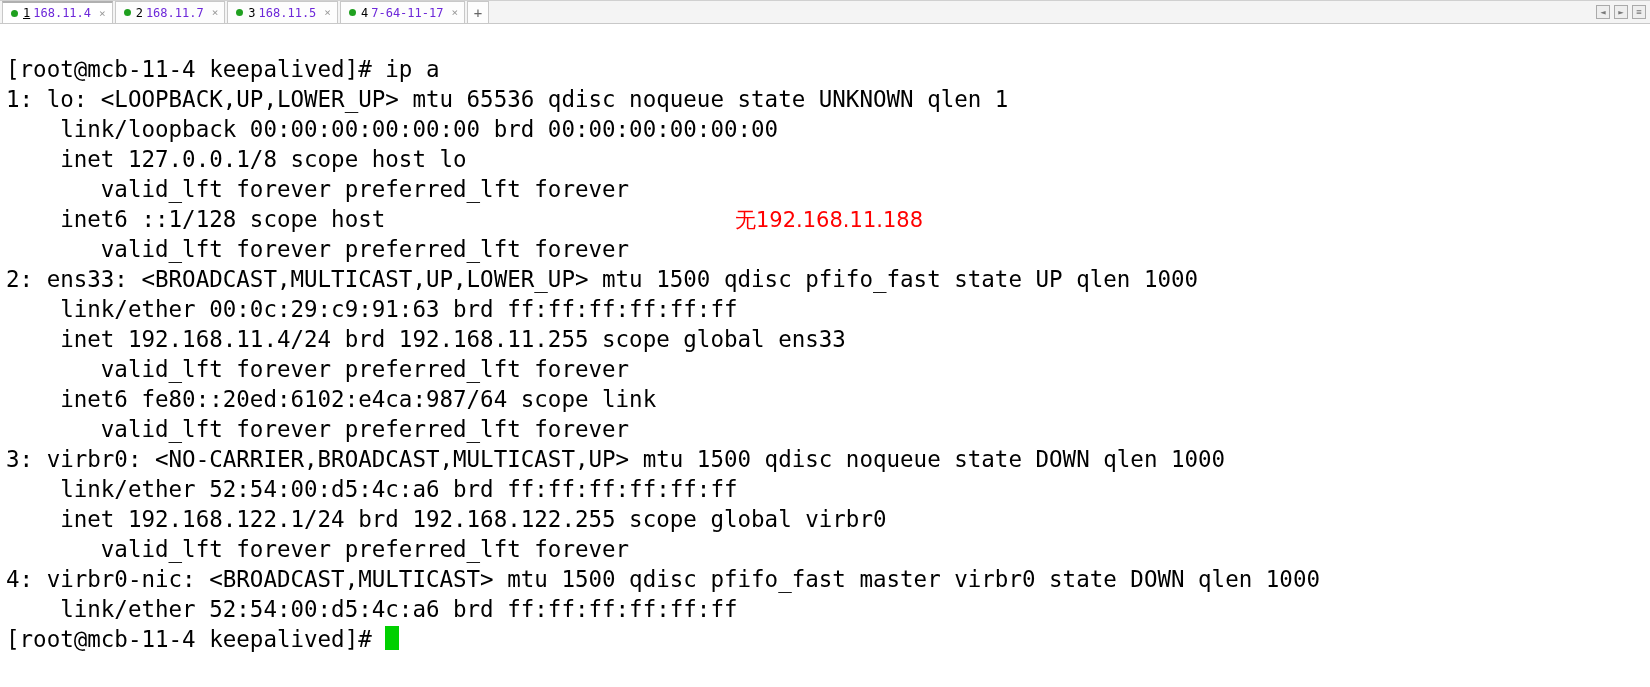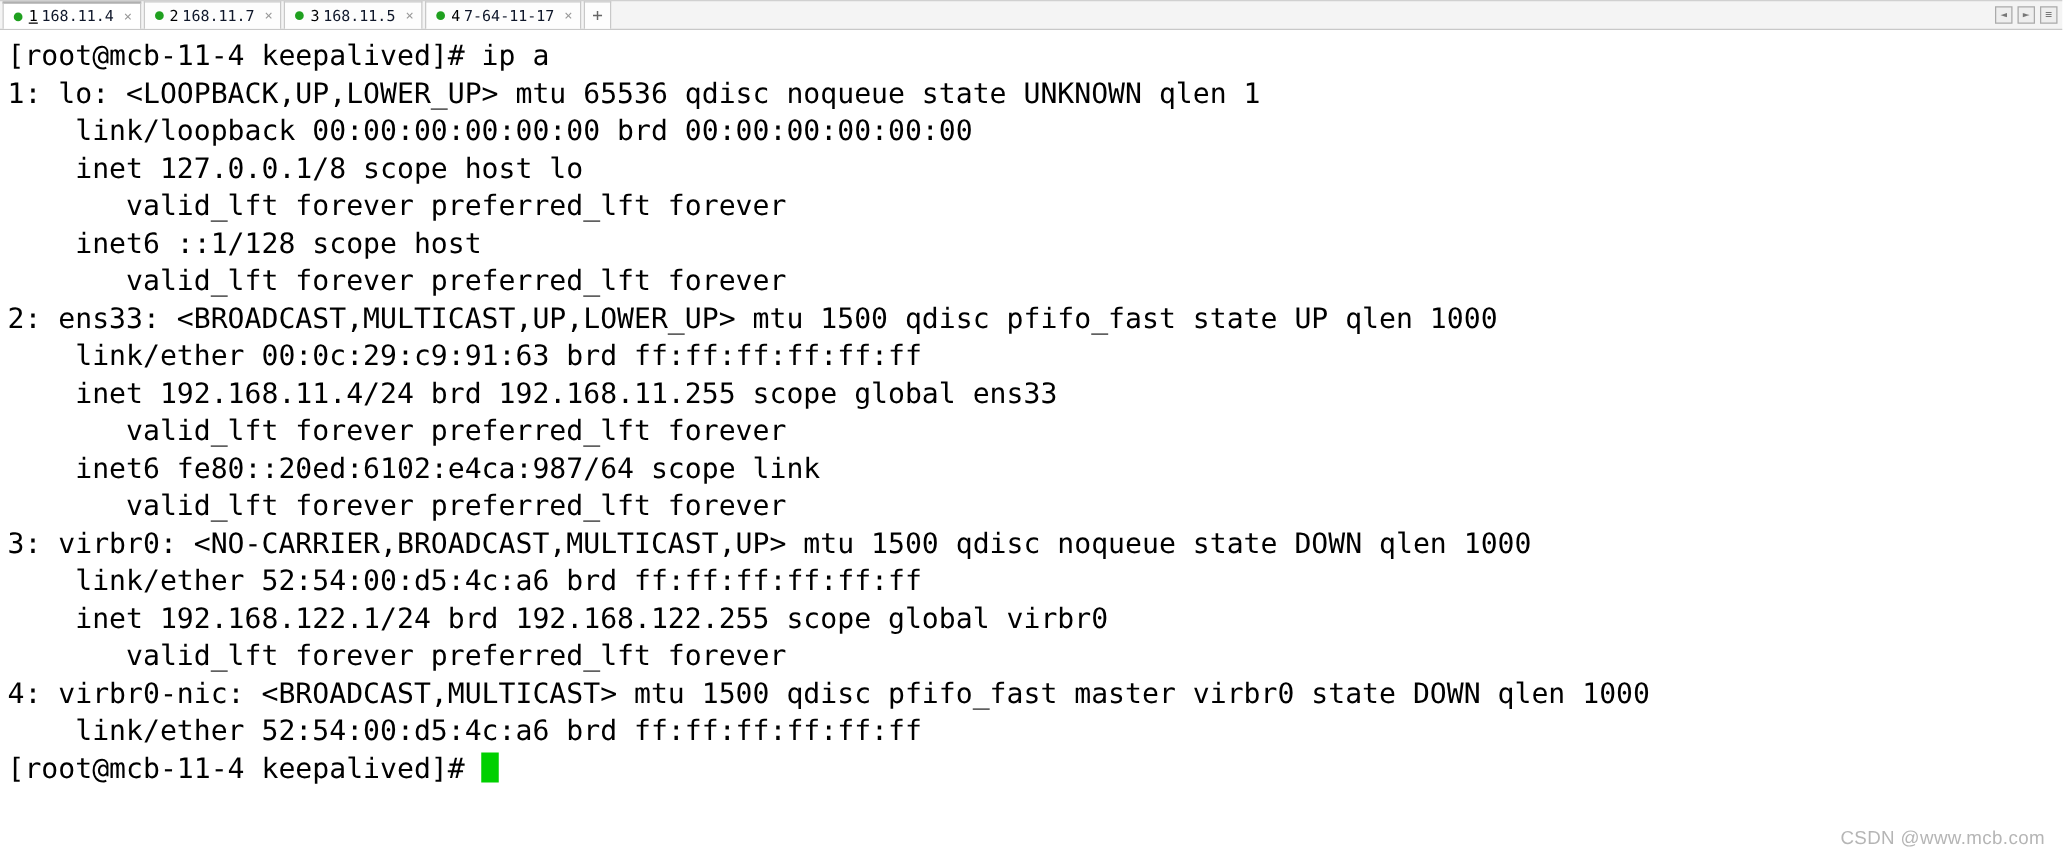--- a/index.html
+++ b/index.html
@@ -4,28 +4,28 @@
 <style>
   * { margin: 0; padding: 0; box-sizing: border-box; }
   html, body { width: 1650px; height: 687px; font-family: "DejaVu Sans Mono","Consolas",monospace; background:#fff; overflow:hidden; }
   .toolbar { height:24px; background:#f4f4f4; border-top:1px solid #d0d0d0; border-bottom:1px solid #c8c8c8; display:flex; align-items:flex-end; padding-left:2px; position:relative; }
   .toolbar-text-top { position:absolute; top:-10px; left:4px; font-size:10px; color:#999; }
   .tab { display:flex; align-items:center; height:22px; padding:0 6px 0 8px; border:1px solid #c8c8c8; border-bottom:none; margin-right:2px; font-size:12px; background:#fdfdfd; cursor:pointer; }
   .tab.active { background:#ffffff; border-top:2px solid #b0b0b0; }
   .tab .dot { width:7px; height:7px; border-radius:50%; background:#1fa01f; margin-right:5px; }
   .tab .num { margin-right:3px; }
   .tab.active .num { text-decoration: underline; }
-  .tab .lbl { color:#0f172a; }
+  .tab .lbl { color:#6d28d9; }
   .tab .close { margin-left:8px; color:#999; font-size:11px; }
   .addtab { width:22px; height:22px; display:flex; align-items:center; justify-content:center; border:1px solid #c8c8c8; border-bottom:none; background:#fdfdfd; font-size:14px; color:#666; cursor:pointer; }
   .toolbar-right { position:absolute; right:4px; top:4px; display:flex; gap:4px; }
   .toolbar-right .sq { width:14px; height:14px; border:1px solid #aaa; background:#eee; font-size:9px; display:flex; align-items:center; justify-content:center; color:#777; }
 
   .term-wrap { position:relative; width:100%; height:calc(100% - 24px); }
-  .term { font-size:22.5px; line-height:30px; white-space:pre; padding:6px 2px 2px 6px; color:#000; letter-spacing:0; position:relative; }
+  .term { font-size:22.5px; line-height:30px; white-space:pre; padding:6px 2px 2px 6px; color:#000; letter-spacing:0; position:relative;margin-top:24px; }
   .annot { position:absolute; left:735px; top:158px; color:#ff0000; font-size:21px; font-family:"DejaVu Sans","Arial",sans-serif; }
   .cursor { display:inline-block; width:14px; height:24px; background:#00d000; vertical-align:text-bottom; margin-bottom:2px; }
   .watermark { position:absolute; right:14px; bottom:8px; color:rgba(120,120,120,0.55); font-size:15px; font-family:Arial,sans-serif; letter-spacing:0.3px; }
 </style>
 </head>
 <body>
 
 <div class="toolbar">
   <span class="toolbar-text-top"></span>
 
@@ -77,14 +77,15 @@
 <span>    inet6 fe80::20ed:6102:e4ca:987/64 scope link </span>
 <span>       valid_lft forever preferred_lft forever</span>
 <span>3: virbr0: &lt;NO-CARRIER,BROADCAST,MULTICAST,UP&gt; mtu 1500 qdisc noqueue state DOWN qlen 1000</span>
 <span>    link/ether 52:54:00:d5:4c:a6 brd ff:ff:ff:ff:ff:ff</span>
 <span>    inet 192.168.122.1/24 brd 192.168.122.255 scope global virbr0</span>
 <span>       valid_lft forever preferred_lft forever</span>
 <span>4: virbr0-nic: &lt;BROADCAST,MULTICAST&gt; mtu 1500 qdisc pfifo_fast master virbr0 state DOWN qlen 1000</span>
 <span>    link/ether 52:54:00:d5:4c:a6 brd ff:ff:ff:ff:ff:ff</span>
 <span>[root@mcb-11-4 keepalived]# </span><span class="cursor"></span></pre>
 
+  <div class="annot">无192.168.11.188</div>
   <div class="watermark">CSDN @www.mcb.com</div>
 </div>
 
 </body></html>

